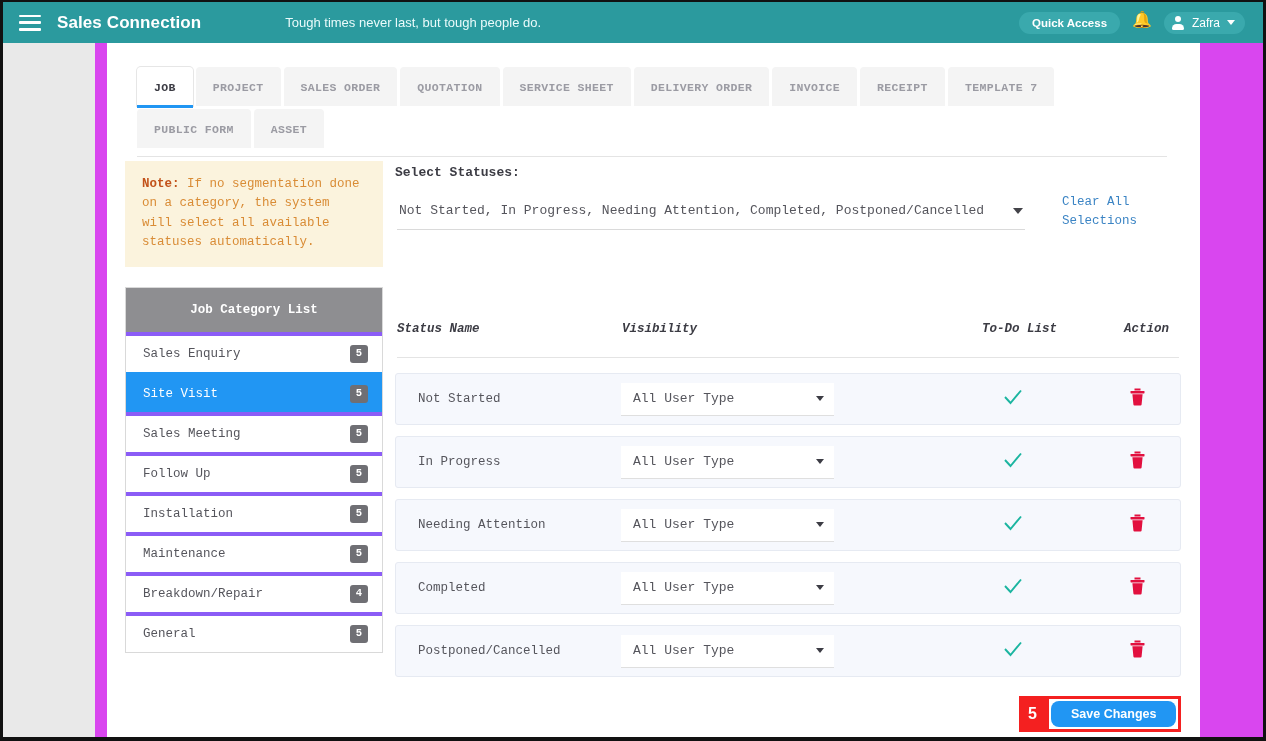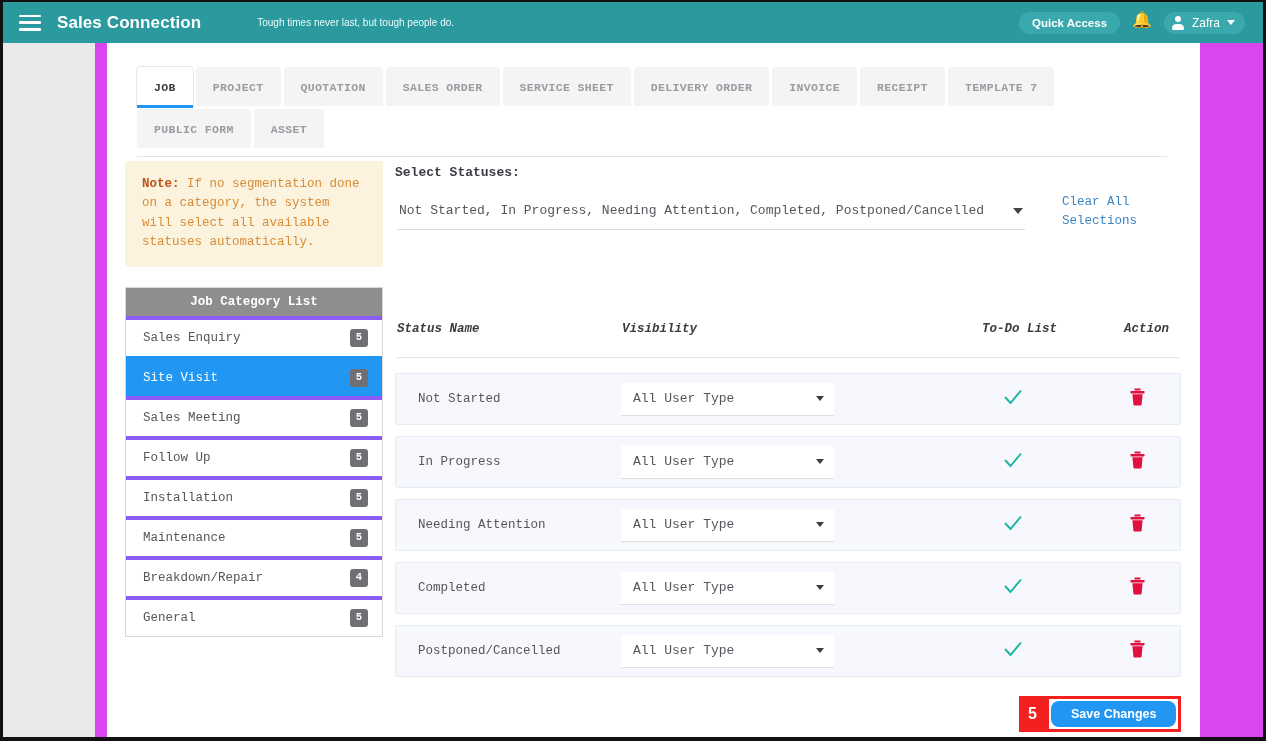--- a/index.html
+++ b/index.html
@@ -51,22 +51,22 @@
   }
   .brand {
     color: #ffffff;
     font-size: 17px;
     font-weight: bold;
     letter-spacing: .1px;
     white-space: nowrap;
   }
   .tagline {
     color: #eafbfb;
-    font-size: 10px;
-    margin-left: 56px;
+    font-size: 13px;
+    margin-left: 84px;
     white-space: nowrap;
   }
   .topbar-right {
     margin-left: auto;
     display: flex;
     gap: 12px;
     padding-right: 18px;
   }
   .pill {
     background: #3aa9ad;
@@ -207,21 +207,21 @@
     width: 258px;
     border: 1px solid #d9d9d9;
     background: #ffffff;
   }
   .cat-head {
     background: #8e8e91;
     color: #ffffff;
     font-size: 12.5px;
     font-weight: bold;
     text-align: center;
-    padding: 7px 0;
+    padding: 15px 0;
   }
   .cat-row {
     display: flex;
     align-items: center;
     justify-content: space-between;
     padding: 11px 14px 11px 17px;
     border-top: 4px solid #8b5cf6;
     font-size: 12.5px;
     color: #55555c;
     cursor: pointer;
@@ -433,22 +433,22 @@
     </div>
   </div>
 
   <div class="rail"></div>
 
   <div class="card">
 
     <div class="tabs">
       <div class="tab active">JOB</div>
       <div class="tab">PROJECT</div>
+      <div class="tab">SALES ORDER</div>
       <div class="tab">QUOTATION</div>
-      <div class="tab">SALES ORDER</div>
       <div class="tab">SERVICE SHEET</div>
       <div class="tab">DELIVERY ORDER</div>
       <div class="tab">INVOICE</div>
       <div class="tab">RECEIPT</div>
       <div class="tab">TEMPLATE 7</div>
       <div class="tab">PUBLIC FORM</div>
       <div class="tab">ASSET</div>
     </div>
     <div class="tabs-rule"></div>
 

